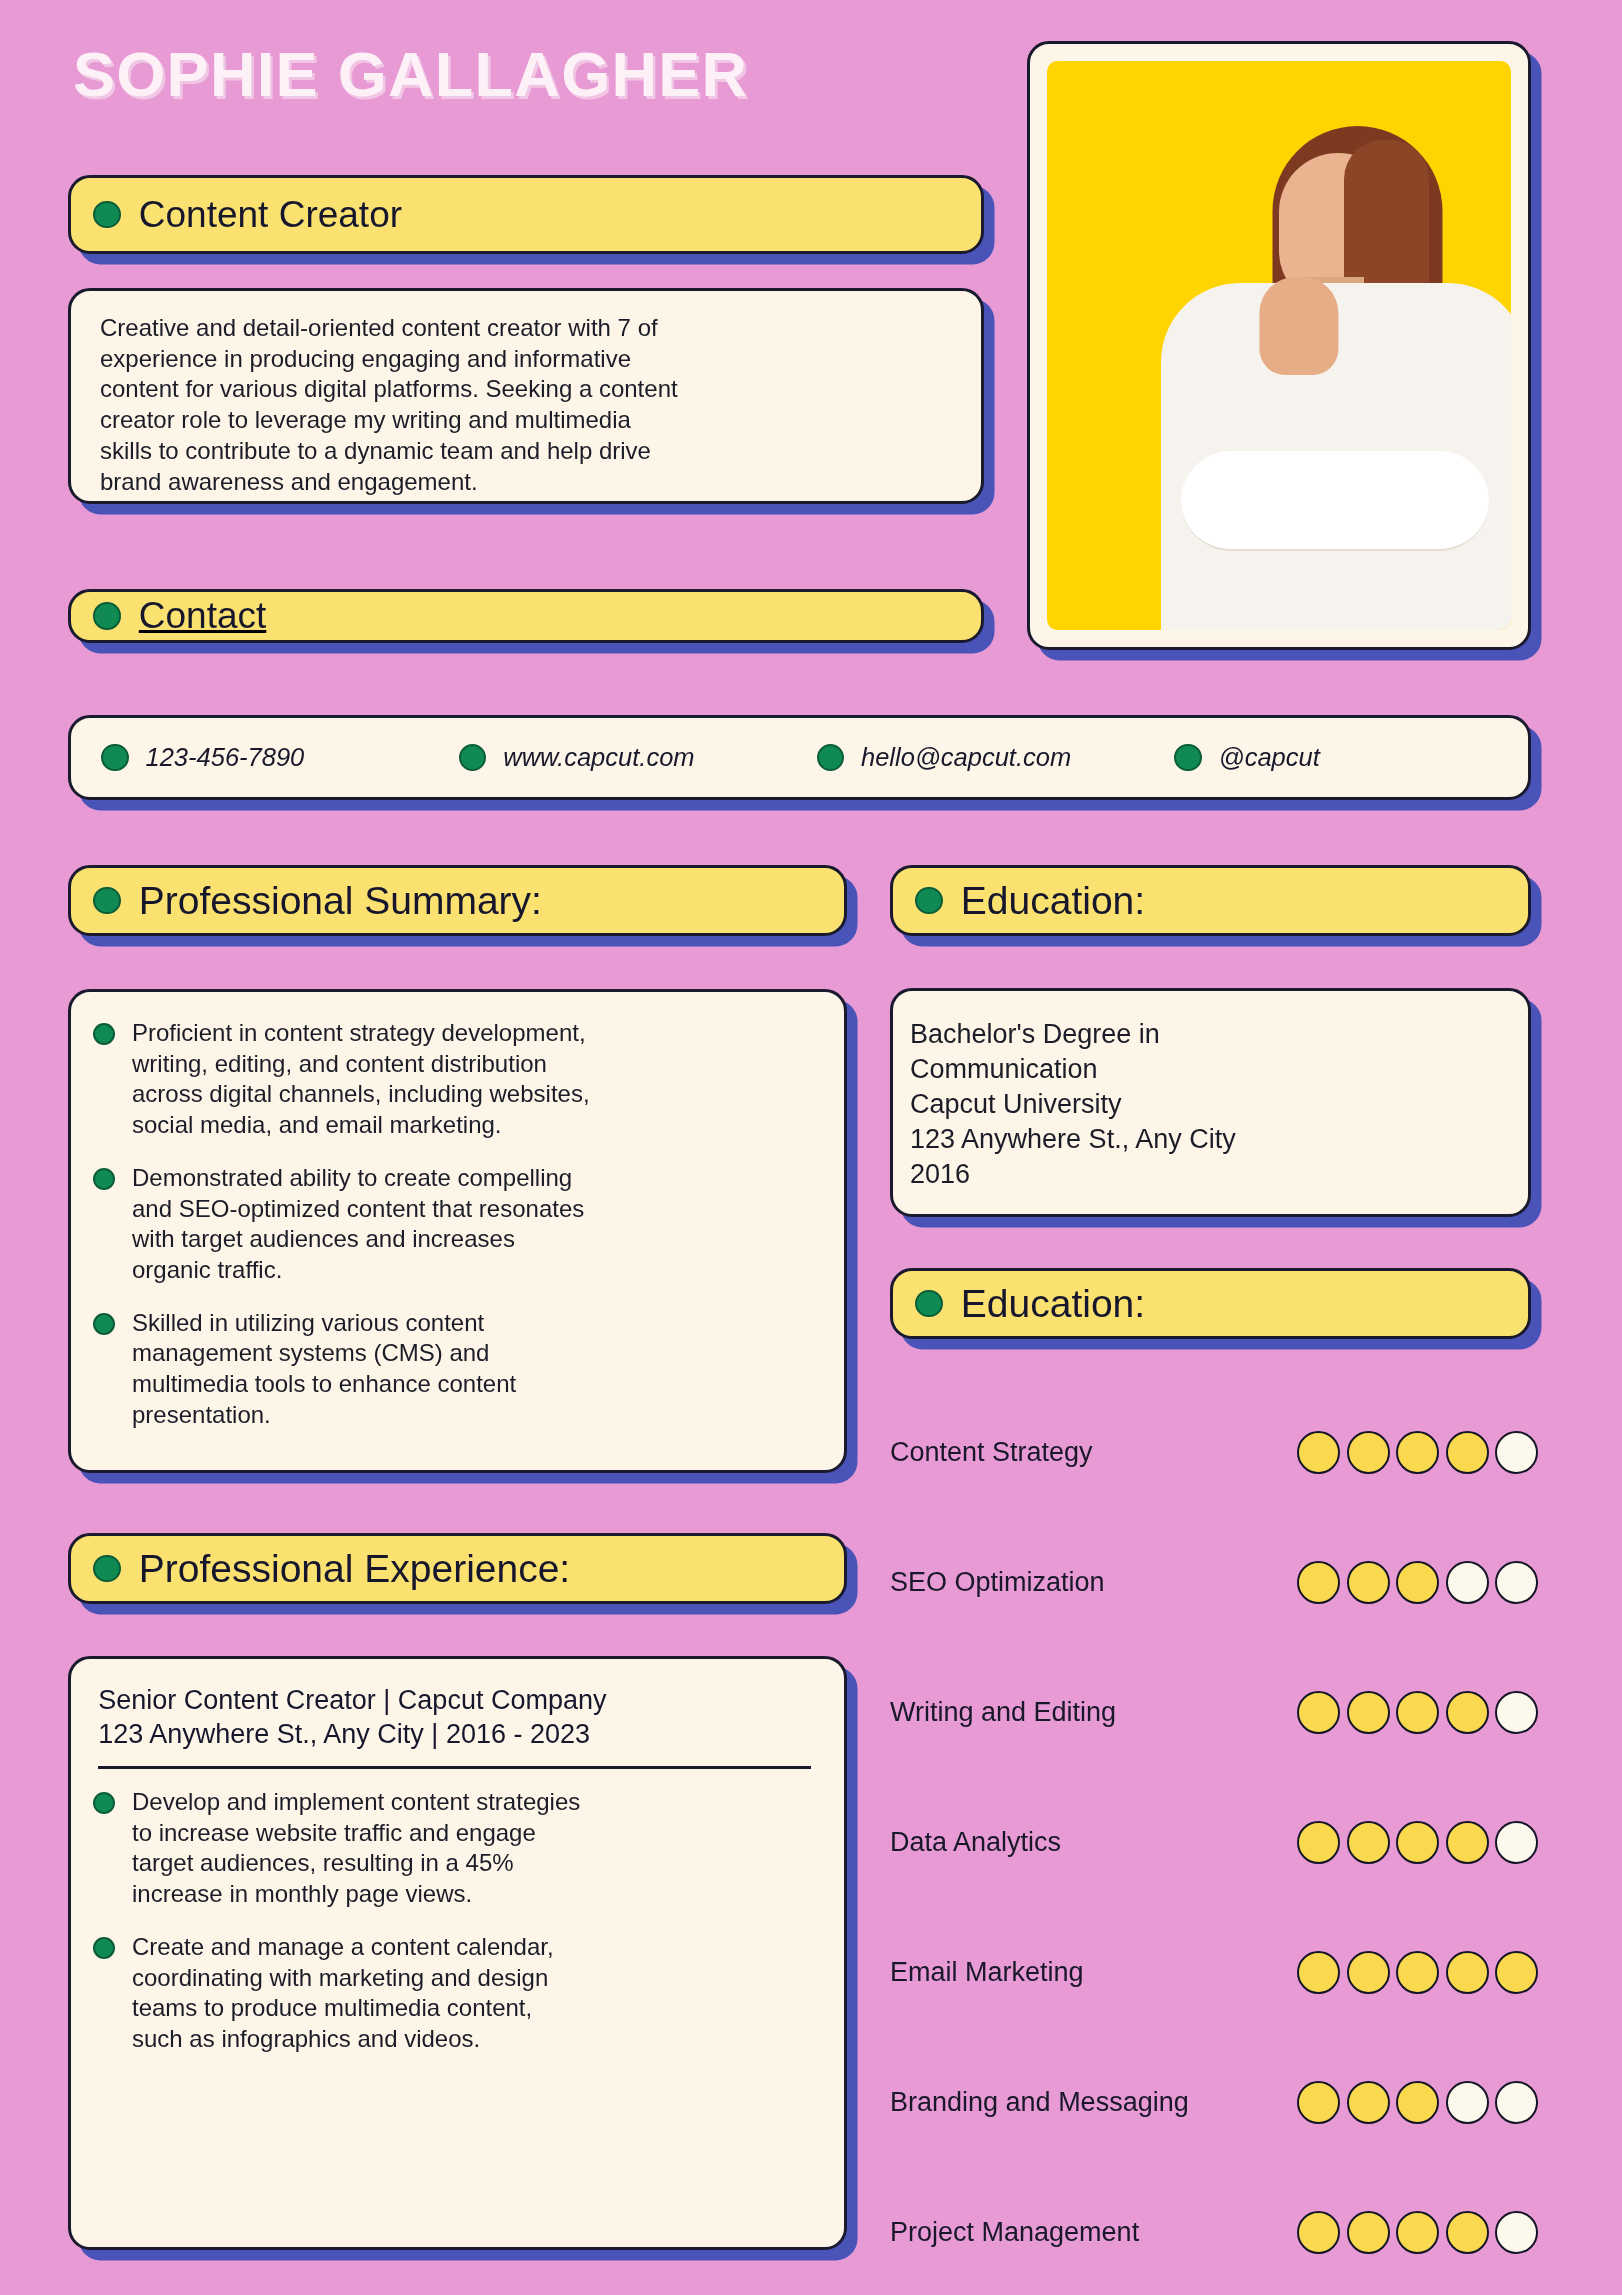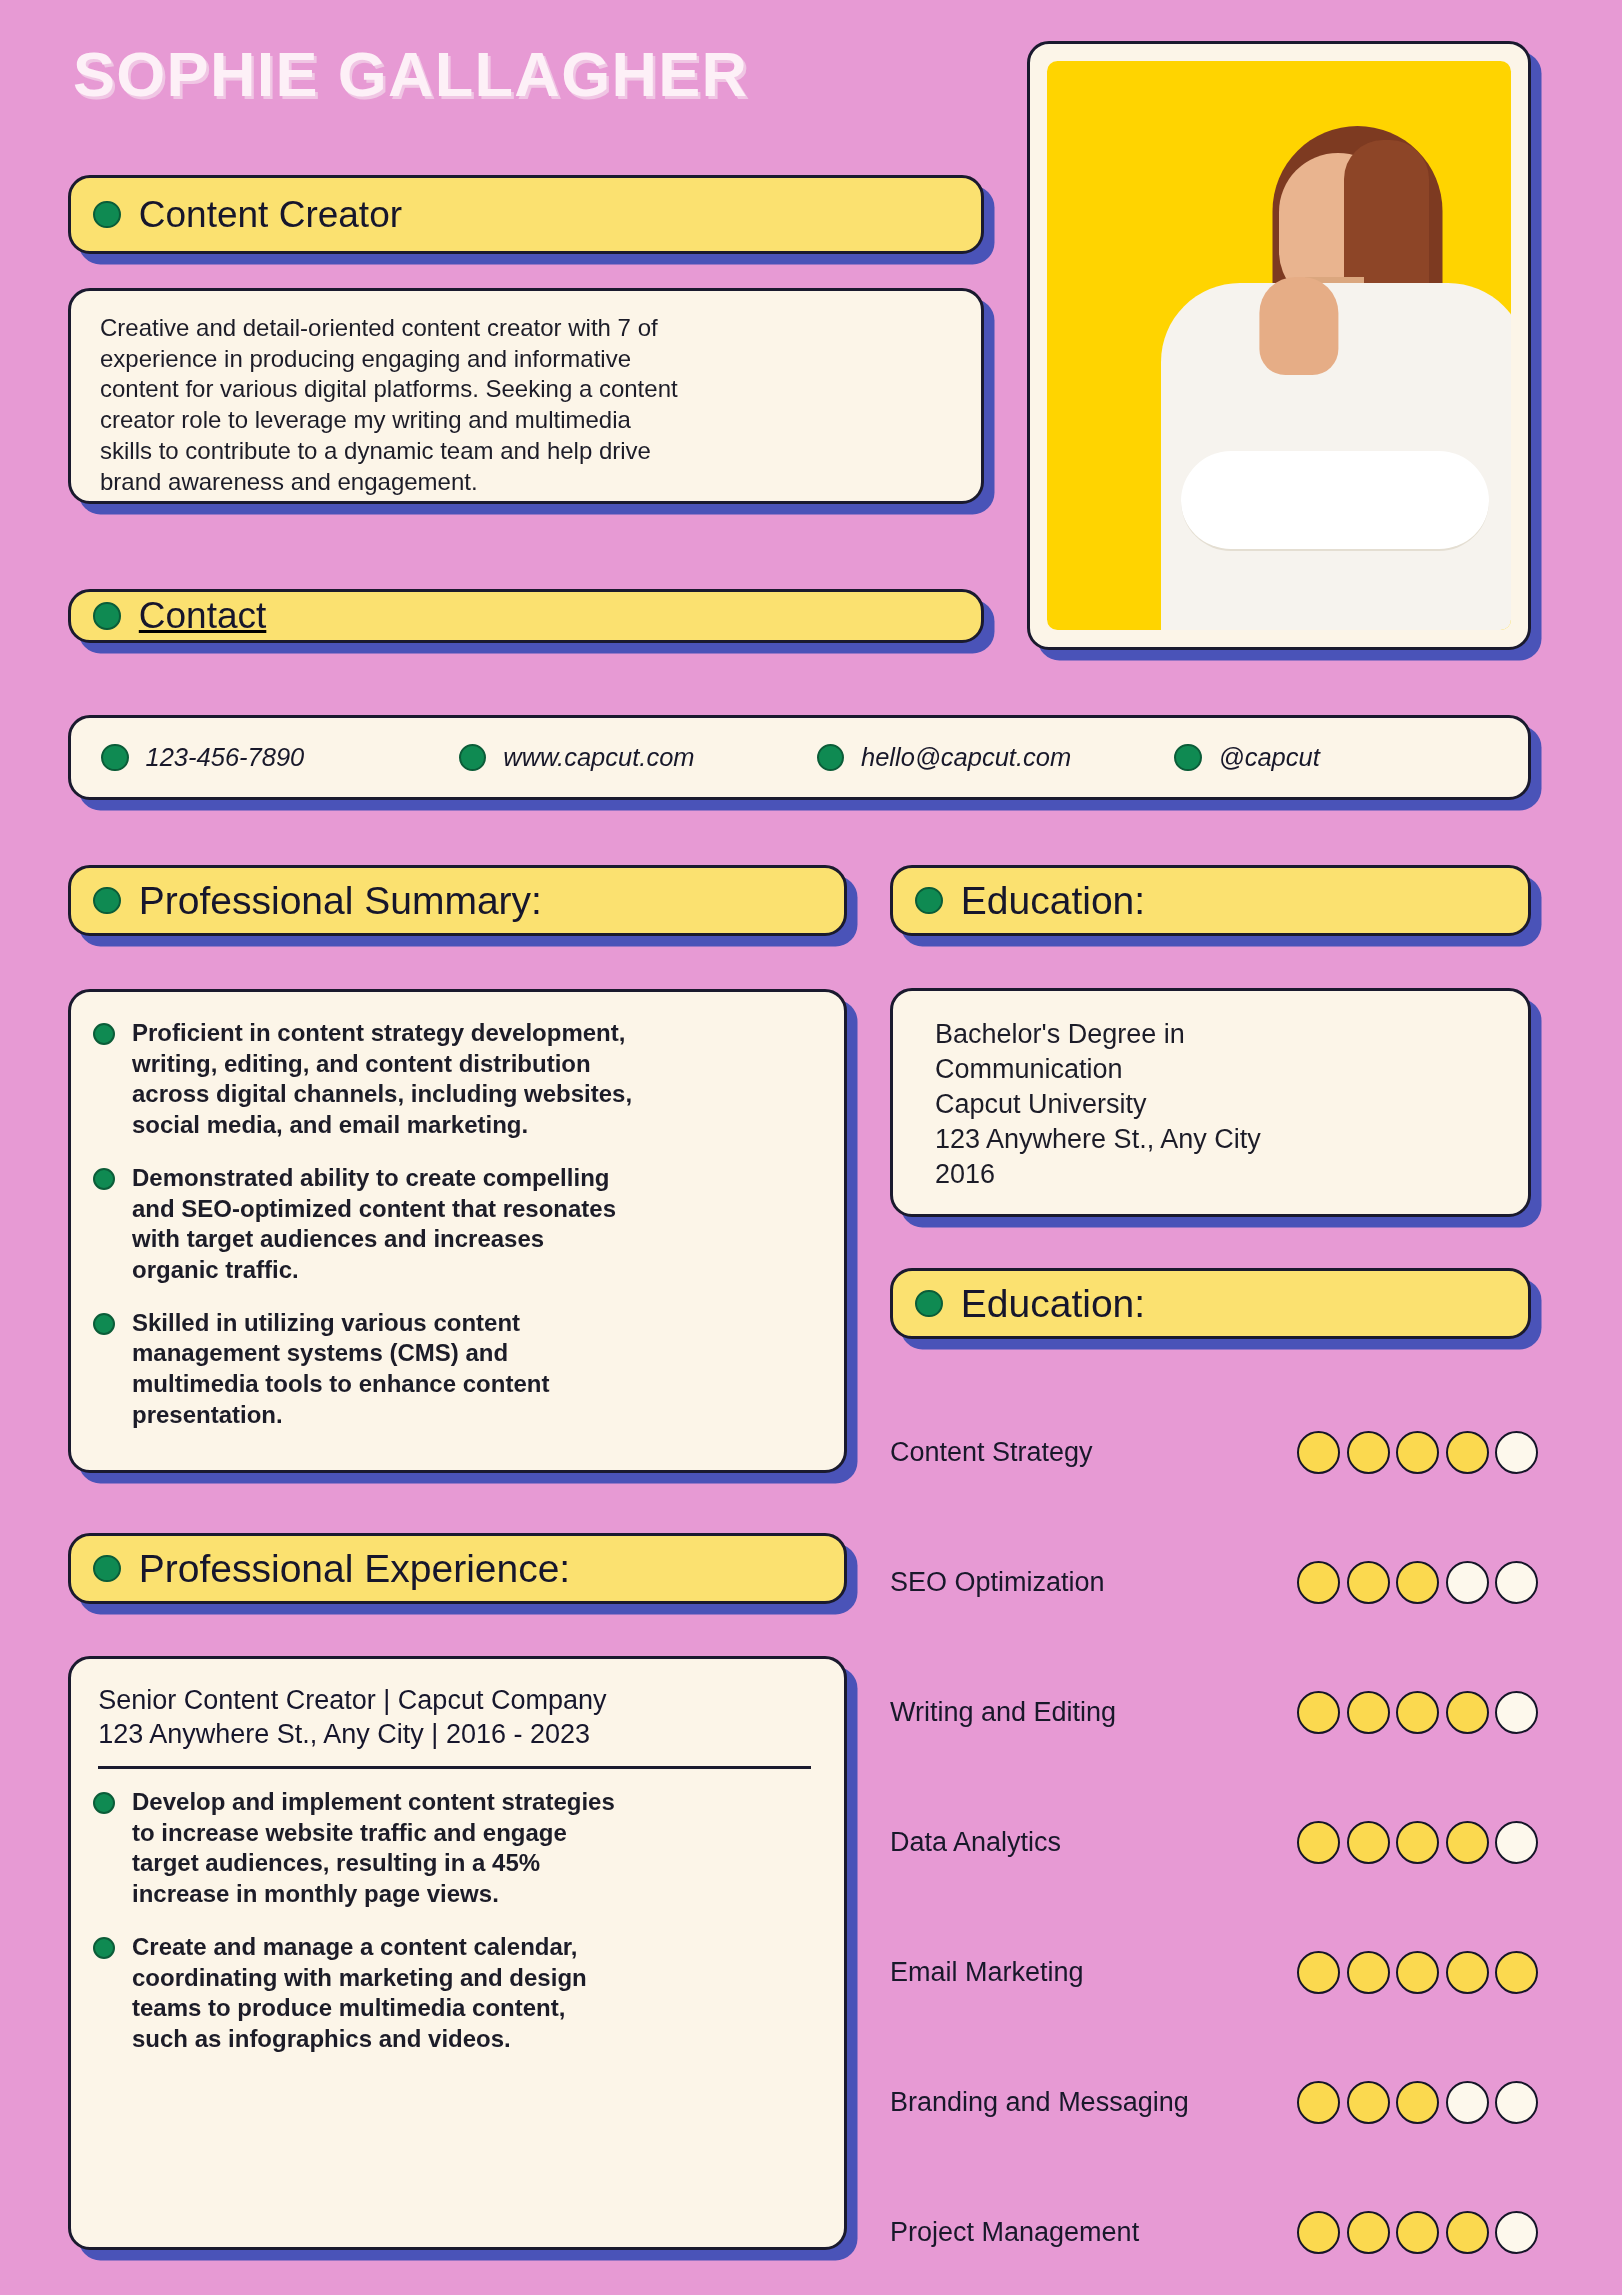--- a/index.html
+++ b/index.html
@@ -260,21 +260,20 @@
     border: 2.6px solid #0b5c38;
     flex: 0 0 auto;
     margin-top: 5.2px;
     box-sizing: border-box;
   }
   .bullet-text {
     font-size: 24px;
     line-height: 1.28;
     color: #1c1c28;
     white-space: pre-line;
-    font-weight: bold;
   }
 
   #prof-exp-pill {
     position: absolute;
     left: 68px;
     top: 1533px;
     width: 779px;
     height: 71px;
   }
   #prof-exp-pill .pill-text { font-size: 39px; }
@@ -309,21 +308,21 @@
     height: 71px;
   }
   #education-pill .pill-text { font-size: 39px; }
 
   #education-box {
     position: absolute;
     left: 890px;
     top: 988px;
     width: 641px;
     height: 229px;
-    padding: 26px 42px;
+    padding: 26px 17px;
   }
   #education-text {
     font-size: 27px;
     line-height: 1.3;
     color: #1c1c28;
     white-space: pre-line;
   }
 
   #skills-pill {
     position: absolute;

